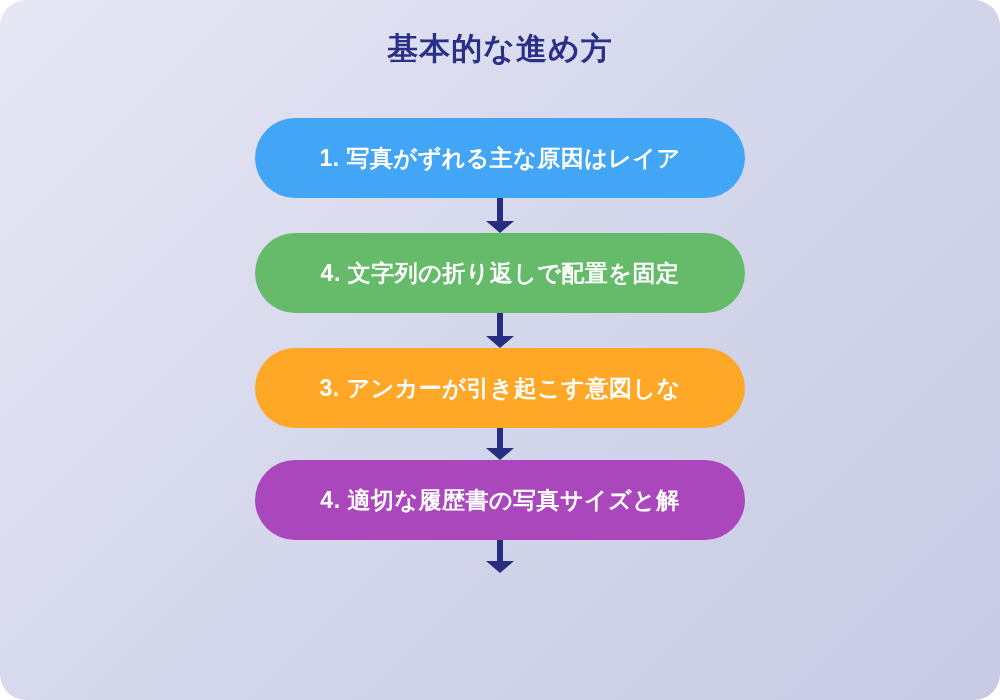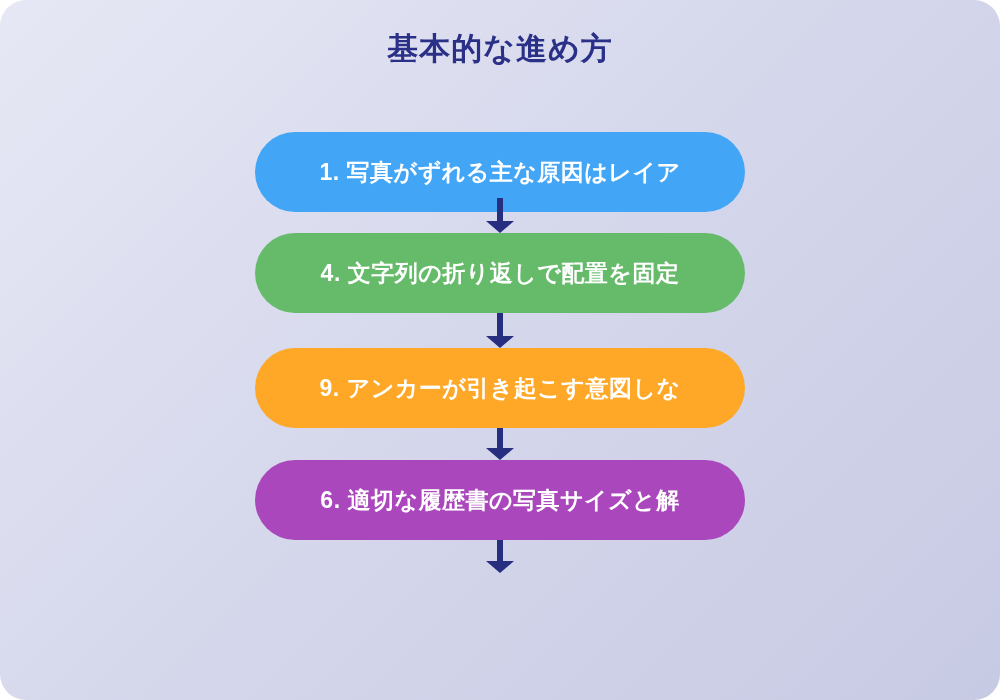--- a/index.html
+++ b/index.html
@@ -43,21 +43,21 @@
     align-items: center;
     justify-content: center;
   }
   .step span {
     color: #ffffff;
     font-size: 23px;
     font-weight: 800;
     letter-spacing: 0.5px;
     white-space: nowrap;
   }
-  .step-0 { top: 132px; }
+  .step-0 { top: 118px; }
   .step-1 { top: 233px; }
   .step-2 { top: 348px; }
   .step-3 { top: 460px; }
   .step-4 { top: 573px; }
 
   .arrow {
     position: absolute;
     left: 500px;
     transform: translateX(-50%);
     display: flex;
@@ -100,30 +100,30 @@
   <div class="step step-1" style="background: rgb(102, 187, 106);">
     <span>4. 文字列の折り返しで配置を固定</span>
   </div>
 
   <div class="arrow arrow-1">
     <div class="shaft"></div>
     <div class="head"></div>
   </div>
 
   <div class="step step-2" style="background: rgb(255, 167, 38);">
-    <span>9. アンカーが引き起こす意図しな</span>
+    <span>3. アンカーが引き起こす意図しな</span>
   </div>
 
   <div class="arrow arrow-2">
     <div class="shaft"></div>
     <div class="head"></div>
   </div>
 
   <div class="step step-3" style="background: rgb(171, 71, 188);">
-    <span>6. 適切な履歴書の写真サイズと解</span>
+    <span>4. 適切な履歴書の写真サイズと解</span>
   </div>
 
   <div class="arrow arrow-3">
     <div class="shaft"></div>
     <div class="head"></div>
   </div>
 
 
 </div>
 

